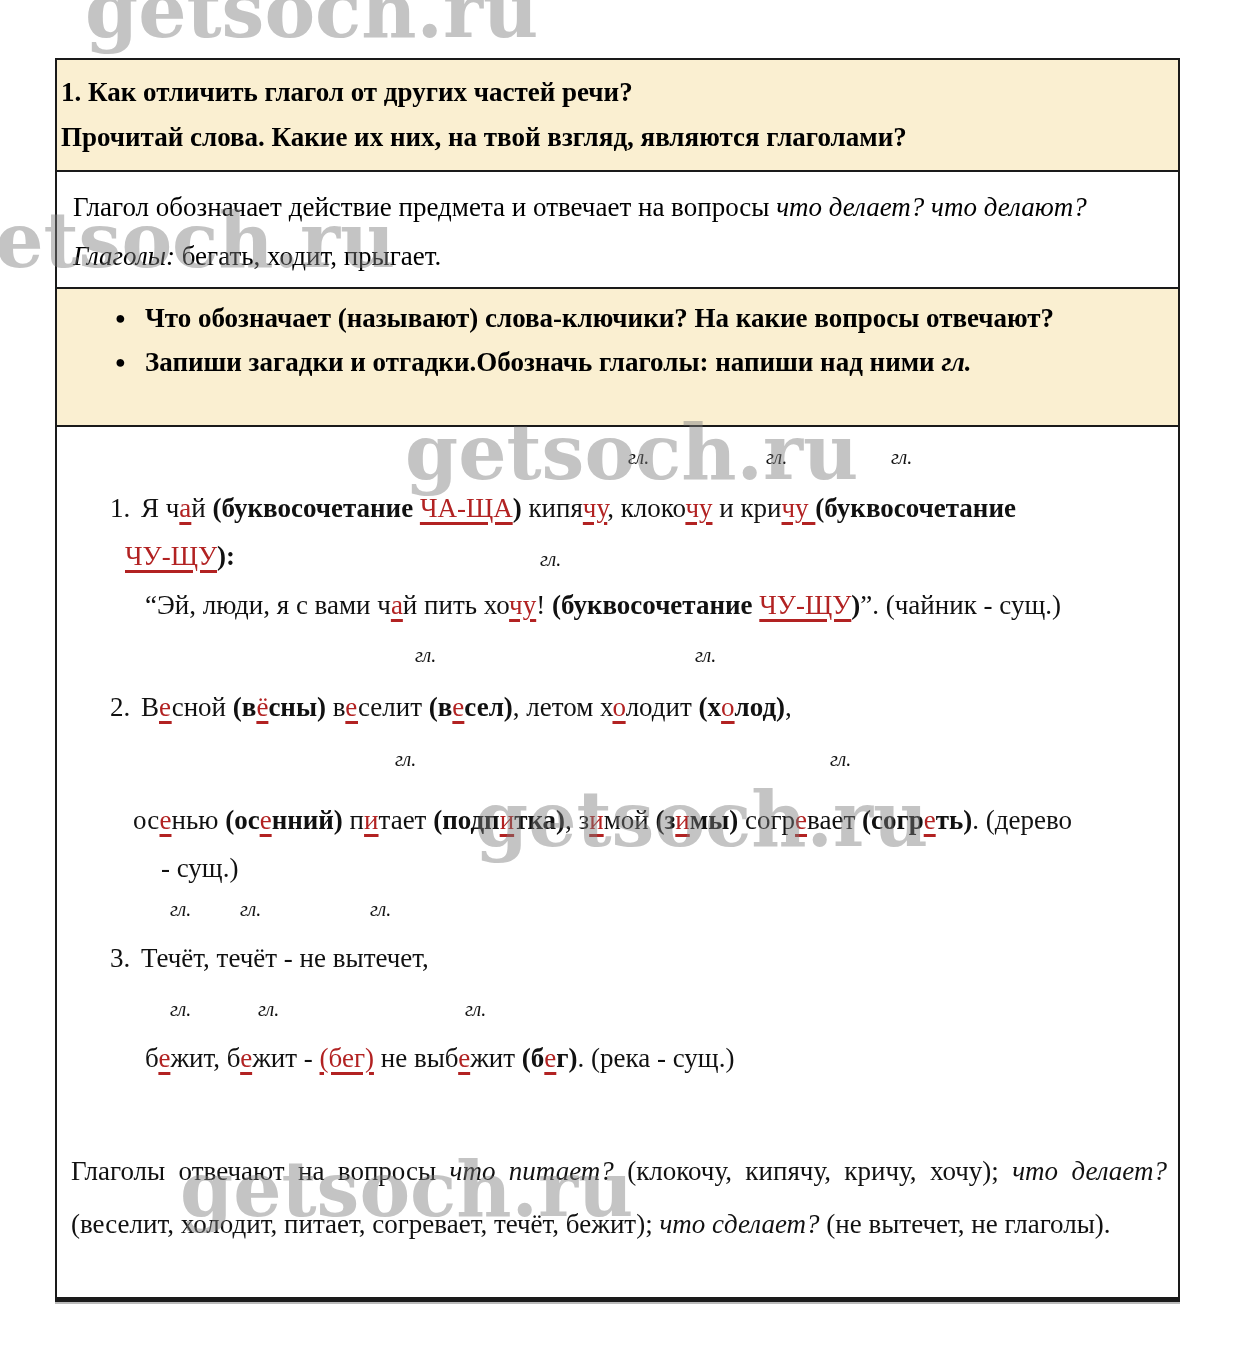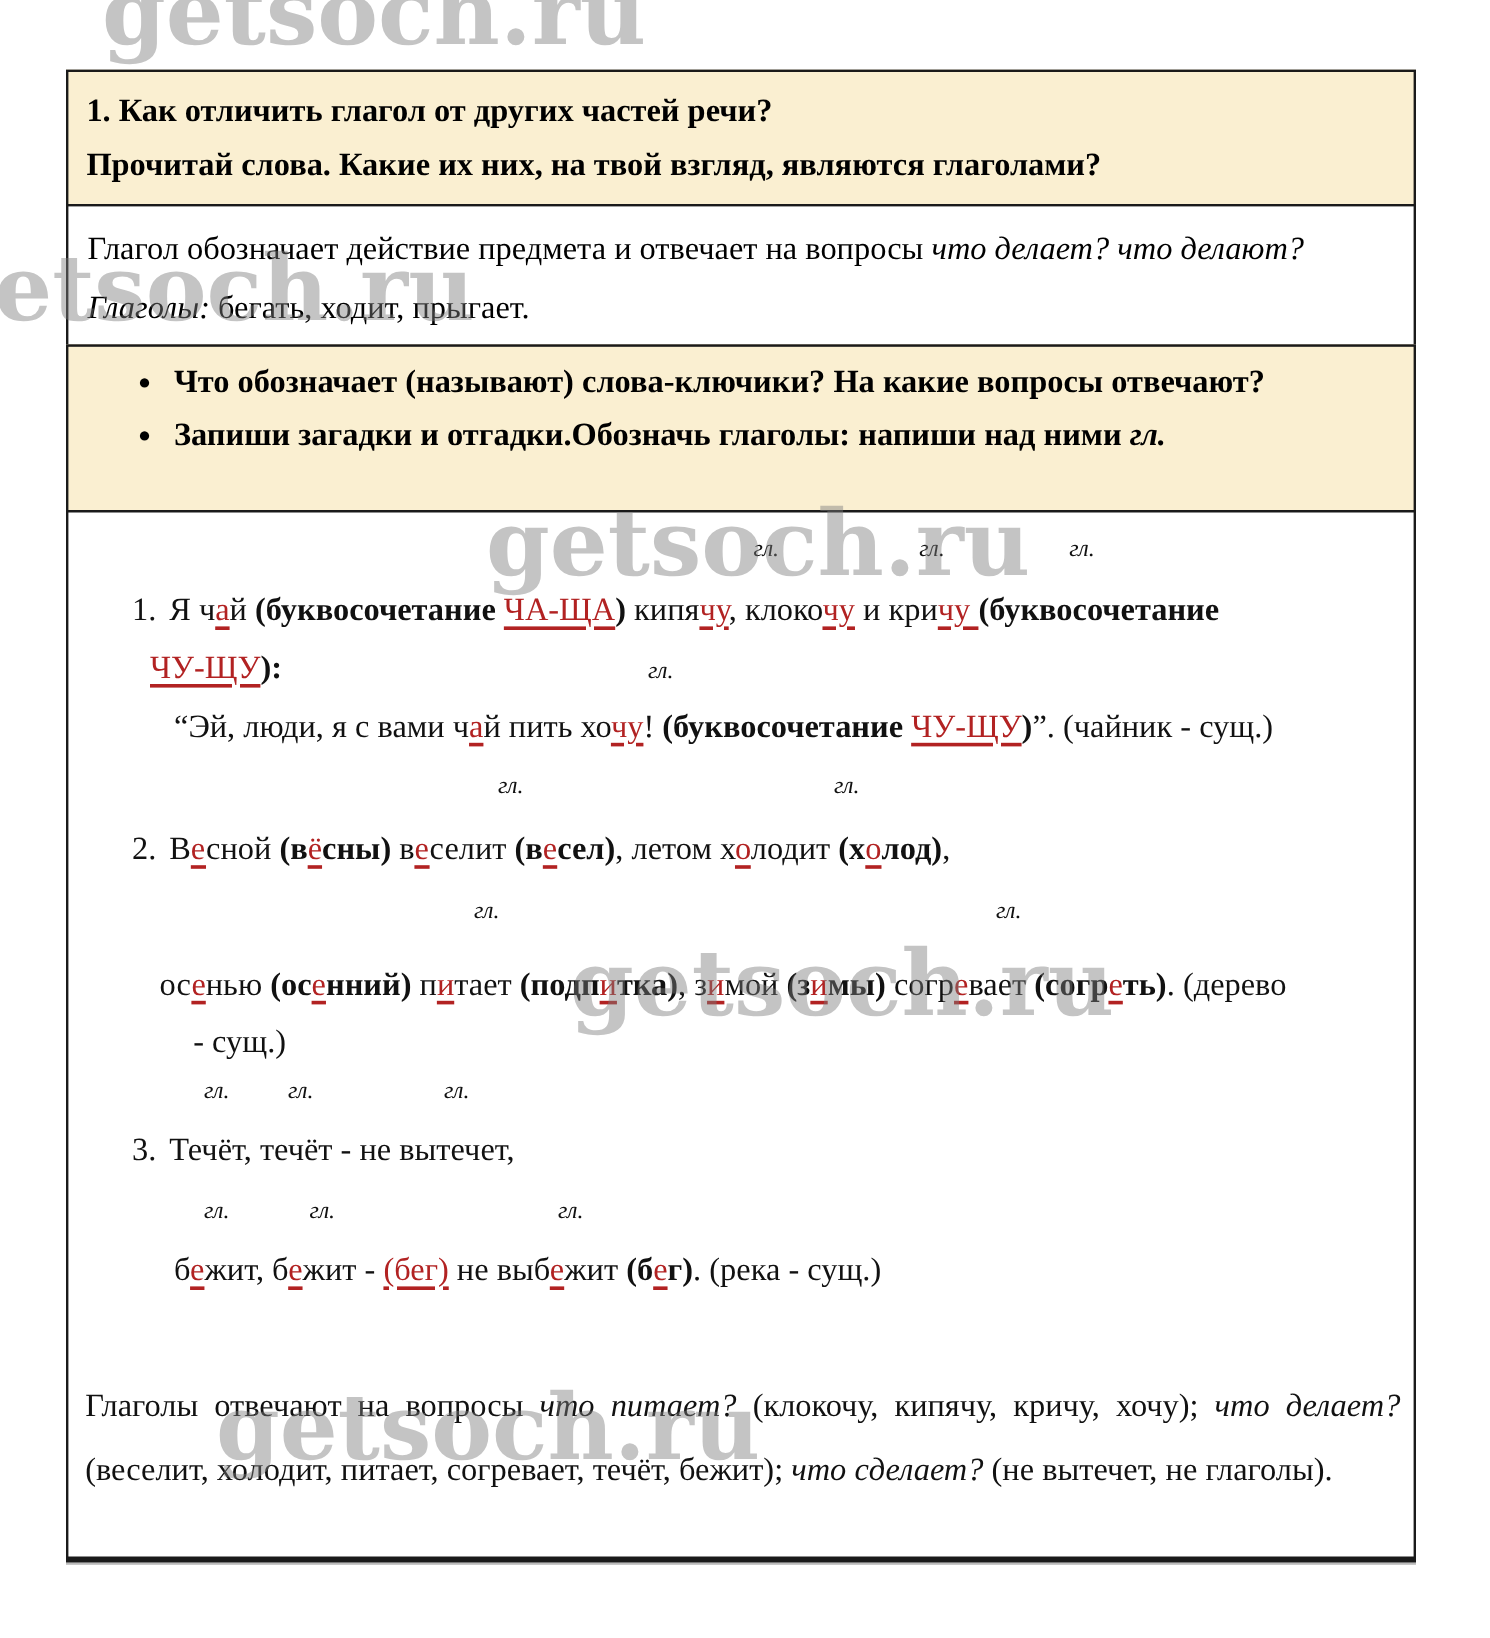--- a/index.html
+++ b/index.html
@@ -10,21 +10,21 @@
     position:relative;
     overflow:hidden;
   }
   .page{position:absolute;left:55px;top:58px;width:1125px;height:1260px;}
   .box{
     box-sizing:border-box;
     position:absolute;left:0;width:1125px;
     border:2px solid #1a1a1a;
     background:#ffffff;
   }
-  .box-task1{top:0;height:114px;background:#faefd1;padding:10px 15px;font-weight:bold;font-size:27px;line-height:45px;}
+  .box-task1{top:0;height:114px;background:#faefd1;padding:10px 4px;font-weight:bold;font-size:27px;line-height:45px;}
   .box-rule{top:112px;height:119px;padding:11px 16px;font-size:27px;line-height:49px;}
   .box-task2{top:229px;height:140px;background:#faefd1;padding:7px 16px;font-weight:bold;font-size:27px;line-height:44px;}
   .box-exercise{top:367px;height:877px;border-bottom:5px solid #1a1a1a;box-shadow:0 2px 0 rgba(130,130,130,.55);}
   .bullet-row{display:flex;}
   .bullet-dot{width:30px;margin-left:42px;font-size:18px;line-height:44px;flex:none;}
   .tline{
     position:absolute;white-space:nowrap;
     font-size:27px;line-height:34px;color:#111;
   }
   .num{display:inline-block;width:31px;}

